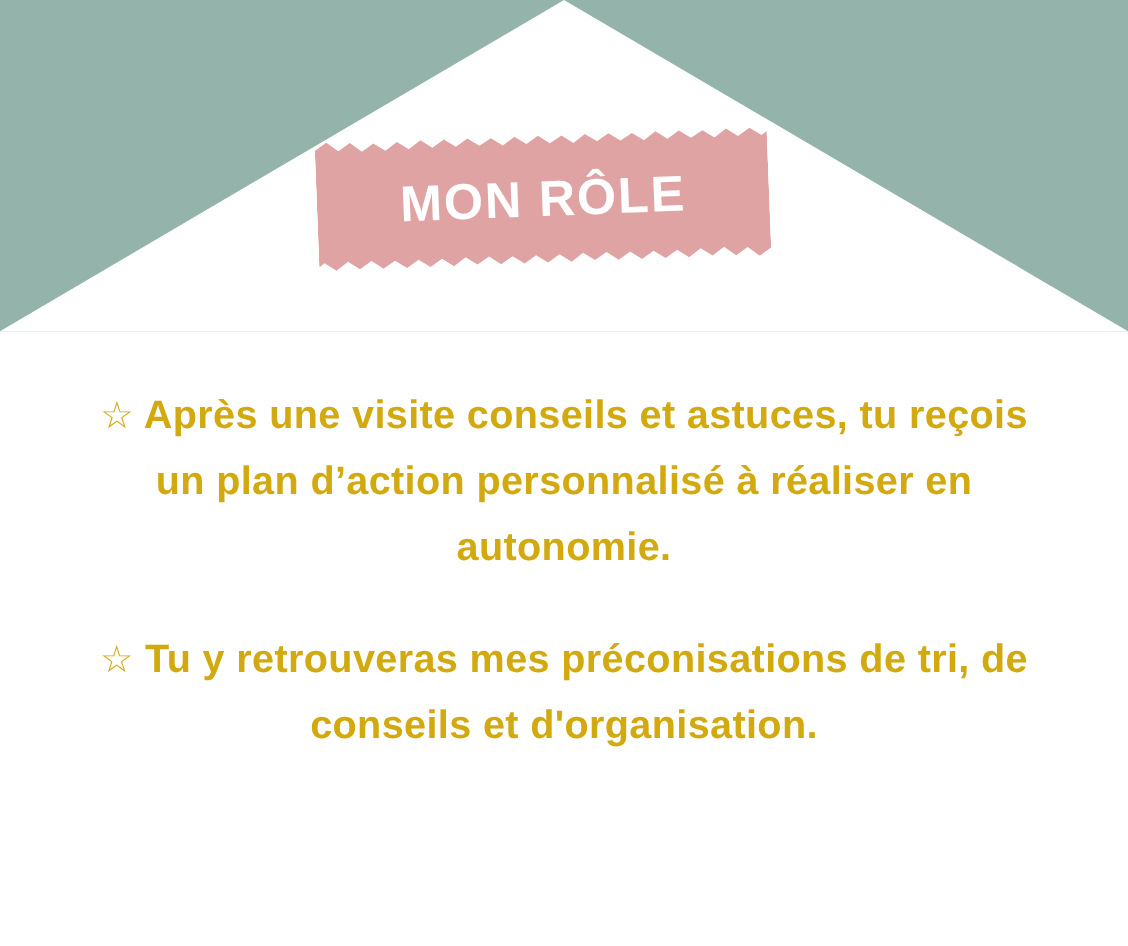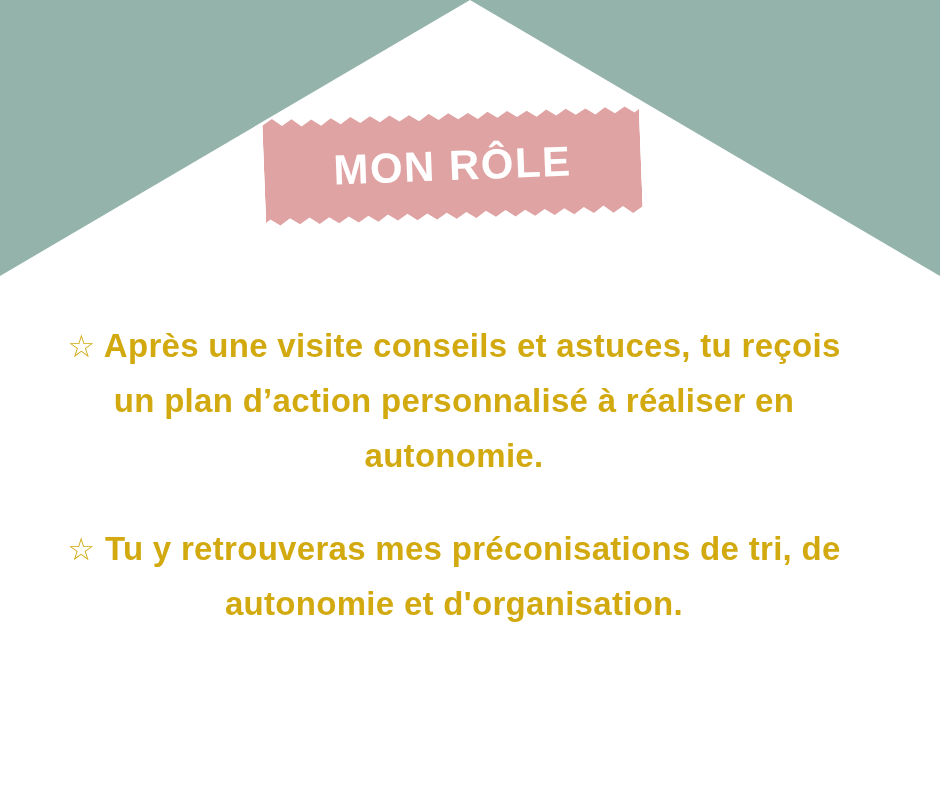--- a/index.html
+++ b/index.html
@@ -101,21 +101,21 @@
     color: #ffffff;
     font-size: 42px;
     font-weight: bold;
     letter-spacing: 1.5px;
     font-family: "Liberation Sans", sans-serif;
   }
 
   
   .body-text {
     position: absolute;
-    left: 44px;
+    left: 60px;
     top: 318px;
     width: 820px;
     text-align: center;
     color: #d2aa10;
   }
   .para {
     font-size: 33px;
     font-weight: bold;
     line-height: 1.67;
     letter-spacing: 0.3px;
@@ -144,17 +144,17 @@
     <div class="banner-title">MON RÔLE</div>
   </div>
 
   <div class="body-text">
     <p class="para">
       <span class="star">☆</span>
       <span>Après une visite conseils et astuces, tu reçois un plan d’action personnalisé à réaliser en autonomie.</span>
     </p>
     <p class="para">
       <span class="star">☆</span>
-      <span>Tu y retrouveras mes préconisations de tri, de autonomie et d'organisation.</span>
+      <span>Tu y retrouveras mes préconisations de tri, de conseils et d'organisation.</span>
     </p>
   </div>
 
 </div>
 
 </body></html>

